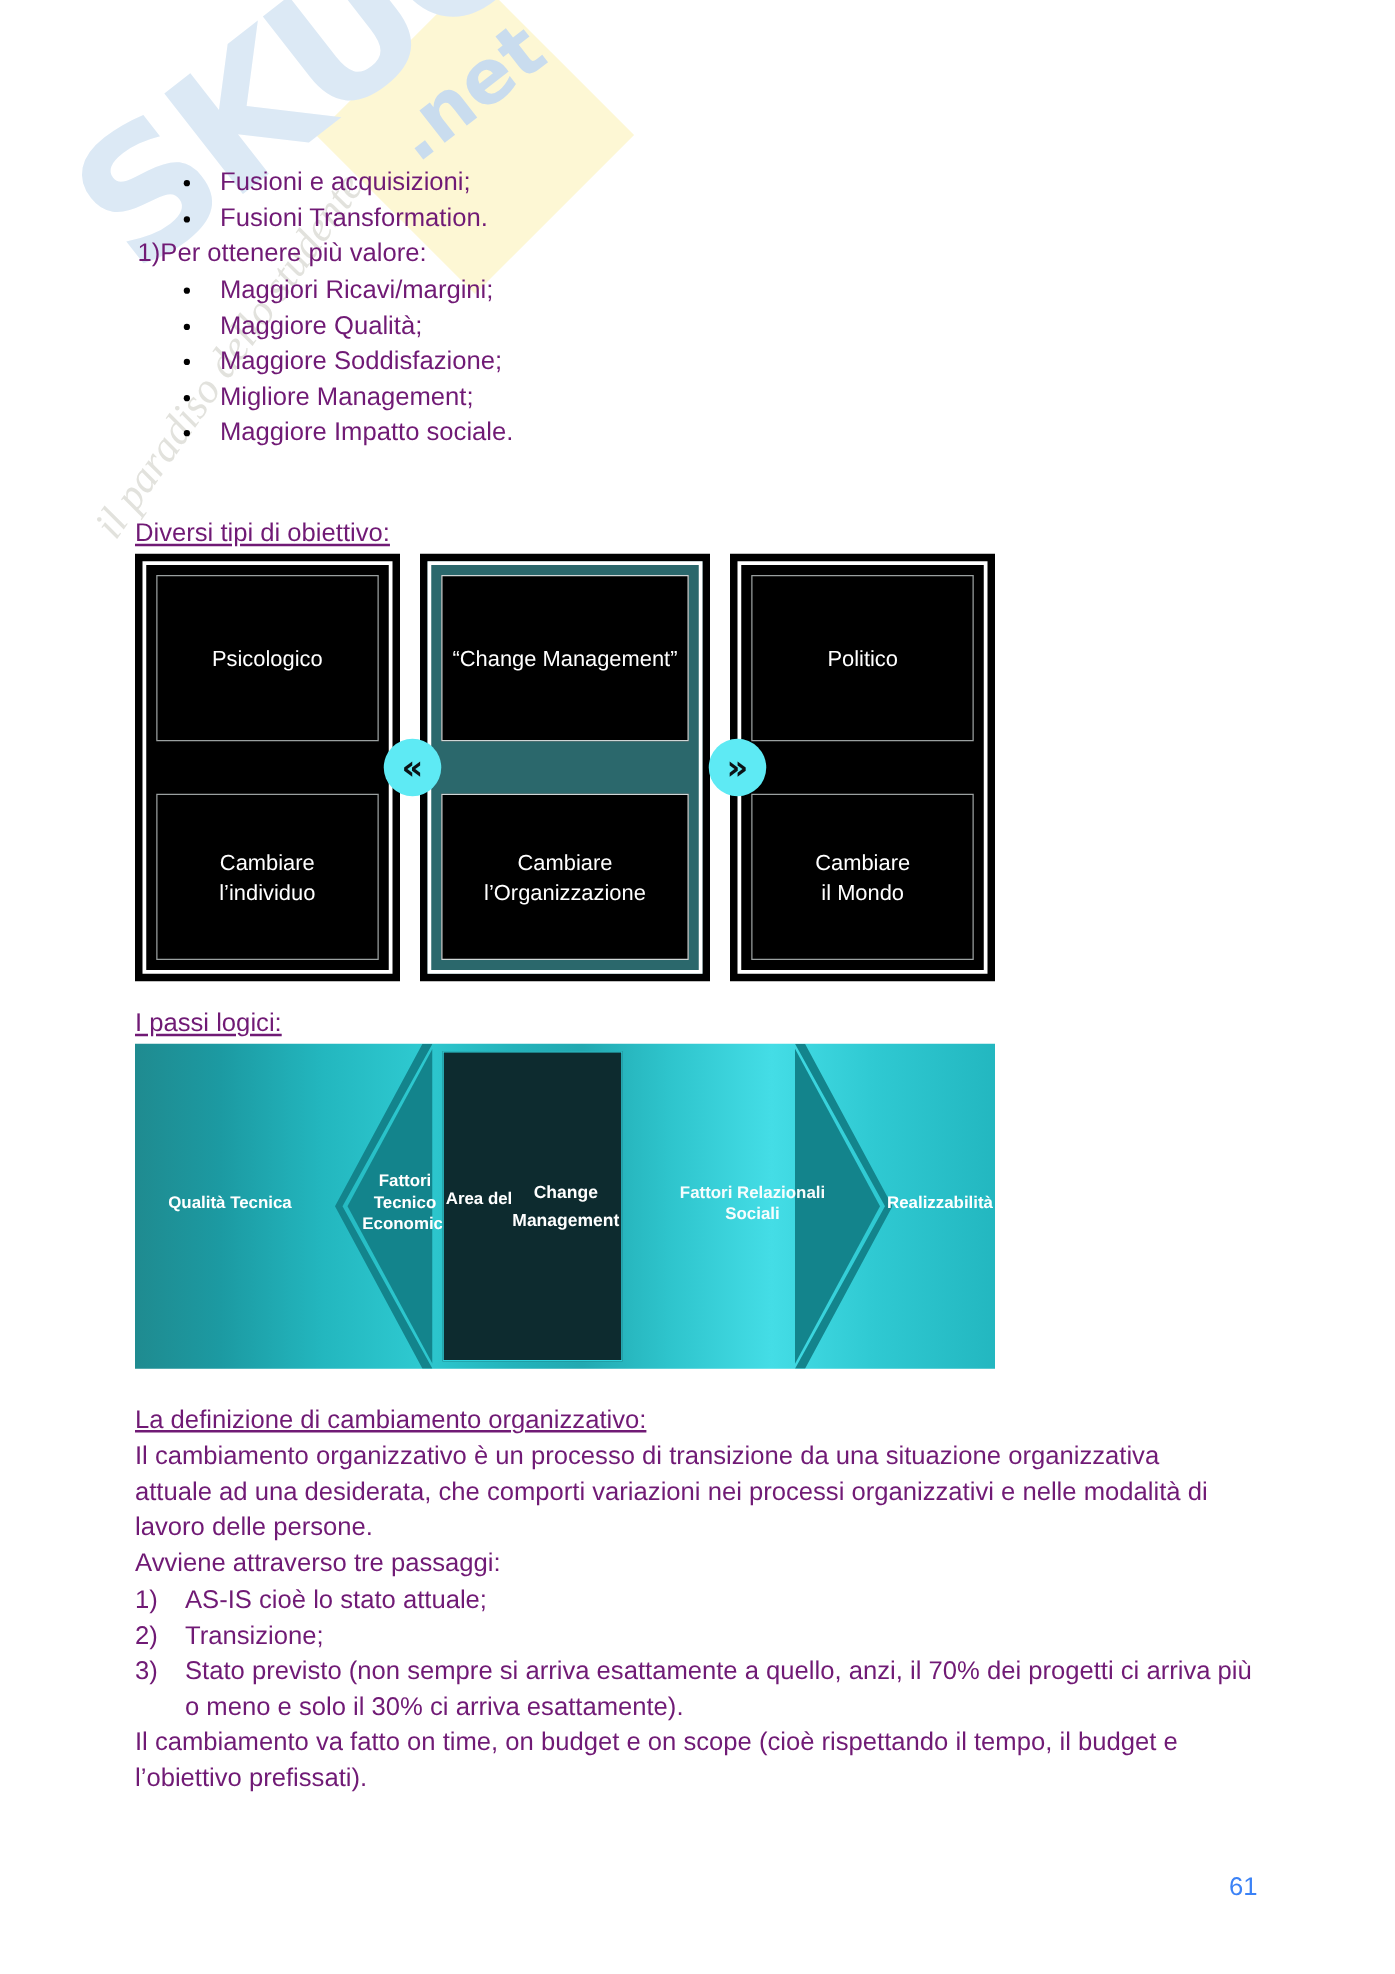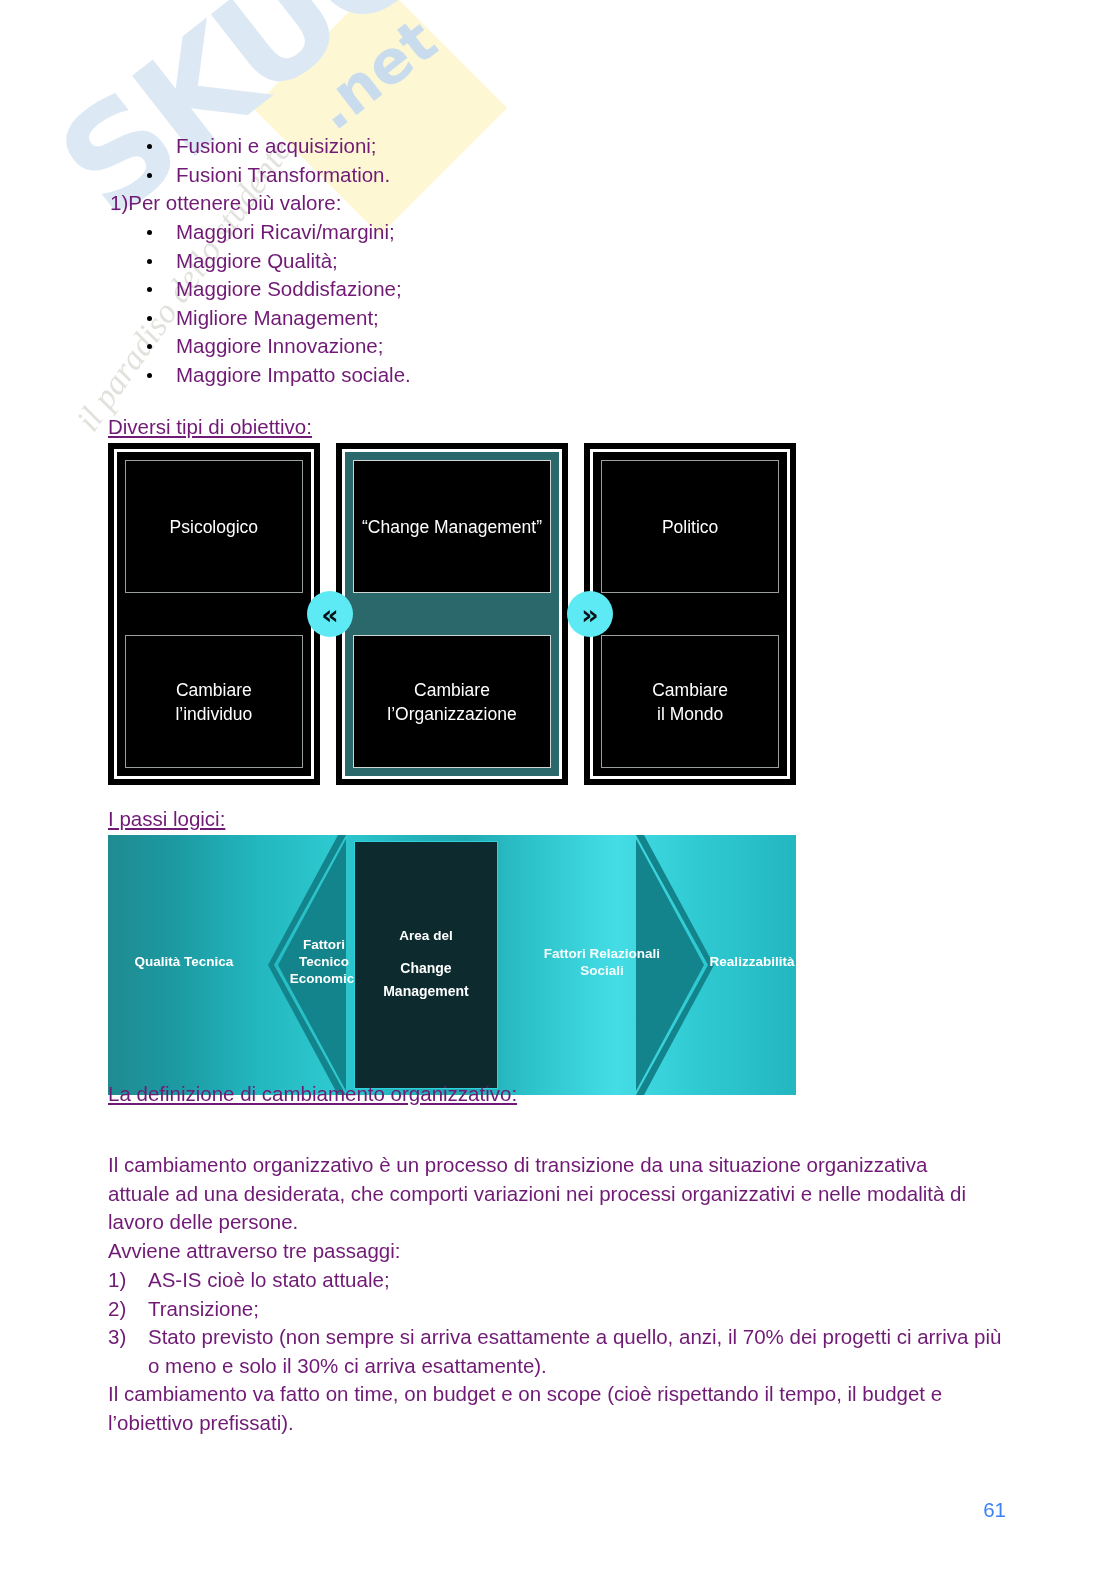--- a/index.html
+++ b/index.html
@@ -142,21 +142,21 @@
   }
   #d2-qualita{ left:6px;  top:118px; width:140px; }
   #d2-fattori-te{ left:156px; top:101px; width:120px; }
   #d2-fattori-rs{ left:404px; top:110px; width:180px; opacity:.96;}
   #d2-realizz{ left:574px; top:118px; width:140px; }
   #d2-center{
     position:absolute; left:246px; top:6px; width:144px; height:248px;
     background:#0d2b2f;
     border:1px solid #2fd2dc;
     box-sizing:border-box;
-    display:flex; flex-direction:column; align-items:center; justify-content:center;
+    display:flex; flex-direction:row; align-items:center; justify-content:center;
     color:#ffffff; text-align:center;
   }
   #d2-center .area{ font-size:13.5px; font-weight:bold; margin-bottom:14px;}
   #d2-center .cm{ font-size:14px; font-weight:bold; line-height:23px;}
 
   .pagenum{
     position:absolute; right:110px; top:1498px;
     font-size:20.5px; color:#3b82f6;
     font-family:"Liberation Sans", sans-serif;
   }
@@ -178,21 +178,20 @@
     <li>Fusioni Transformation.</li>
   </ul>
 
   <div class="txt" style="position:absolute;left:110px;top:189px;width:880px;">1)Per ottenere più valore:</div>
 
   <ul class="bullets txt" style="position:absolute;left:110px;top:218px;width:880px;">
     <li>Maggiori Ricavi/margini;</li>
     <li>Maggiore Qualità;</li>
     <li>Maggiore Soddisfazione;</li>
     <li>Migliore Management;</li>
-    <li>Maggiore Innovazione;</li>
     <li>Maggiore Impatto sociale.</li>
   </ul>
 
   <div class="txt u" style="position:absolute;left:108px;top:413px;">Diversi tipi di obiettivo:</div>
 
   <div id="diagram1">
 
     <div class="d1-col left">
       <div class="d1-inner">
         <div class="d1-box">Psicologico</div>
@@ -249,21 +248,21 @@
       <div class="cm" style="white-space:pre-line">Change
 Management</div>
     </div>
 
     <div class="d2-label" id="d2-fattori-rs">Fattori Relazionali
 Sociali</div>
 
     <div class="d2-label" id="d2-realizz">Realizzabilità</div>
   </div>
 
-  <div class="txt u" style="position:absolute;left:108px;top:1080px;">La definizione di cambiamento organizzativo:</div>
+  <div class="txt u" style="position:absolute;left:108px;top:1122px;">La definizione di cambiamento organizzativo:</div>
 
   <div class="txt" style="position:absolute;left:108px;top:1151px;width:860px;text-align:left;">Il cambiamento organizzativo è un processo di transizione da una situazione organizzativa attuale ad una desiderata, che comporti variazioni nei processi organizzativi e nelle modalità di lavoro delle persone.</div>
 
   <div class="txt" style="position:absolute;left:108px;top:1237px;">Avviene attraverso tre passaggi:</div>
 
   <ol class="numlist txt" style="position:absolute;left:108px;top:1266px;width:900px;">
     <li>
       <span class="num">1)</span>
       <span>AS-IS cioè lo stato attuale;</span>
     </li>

